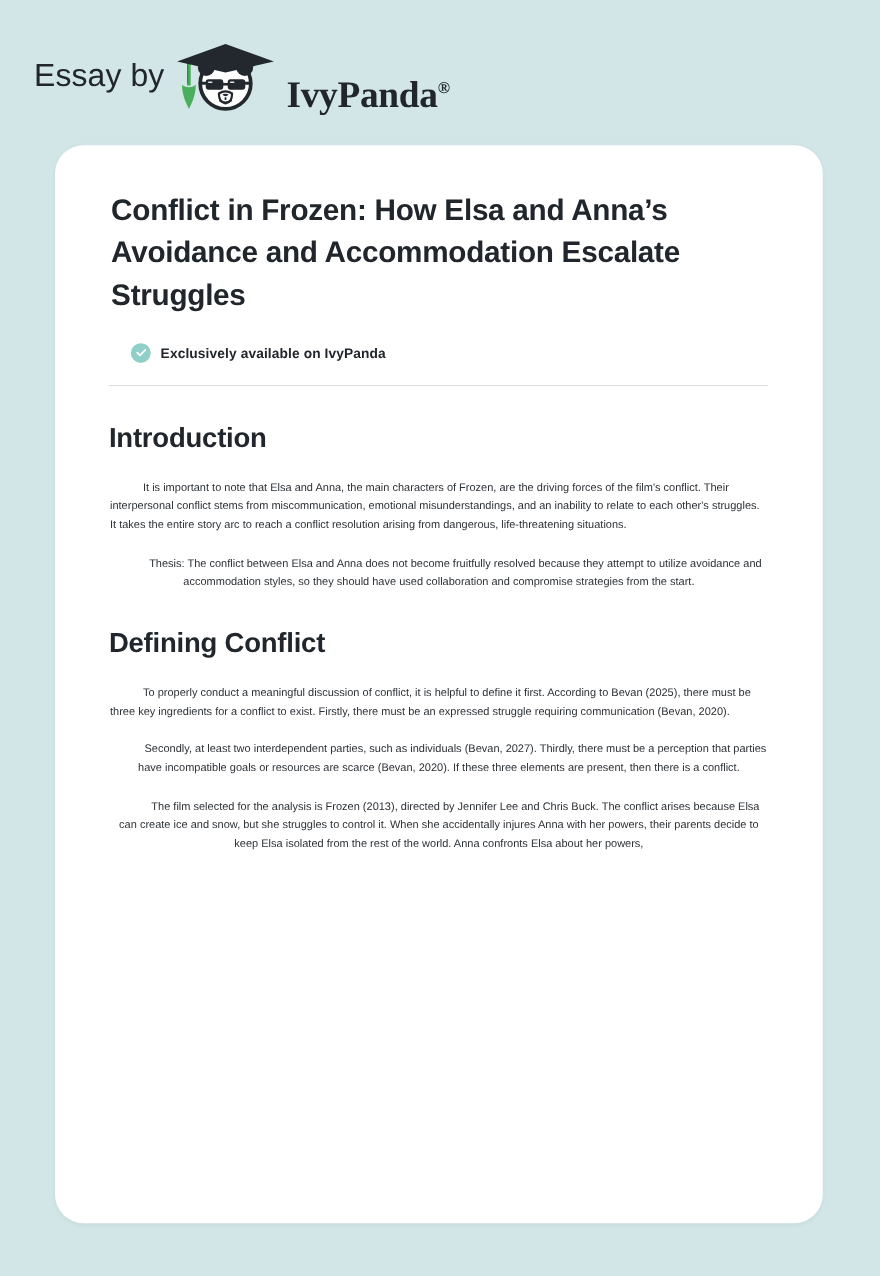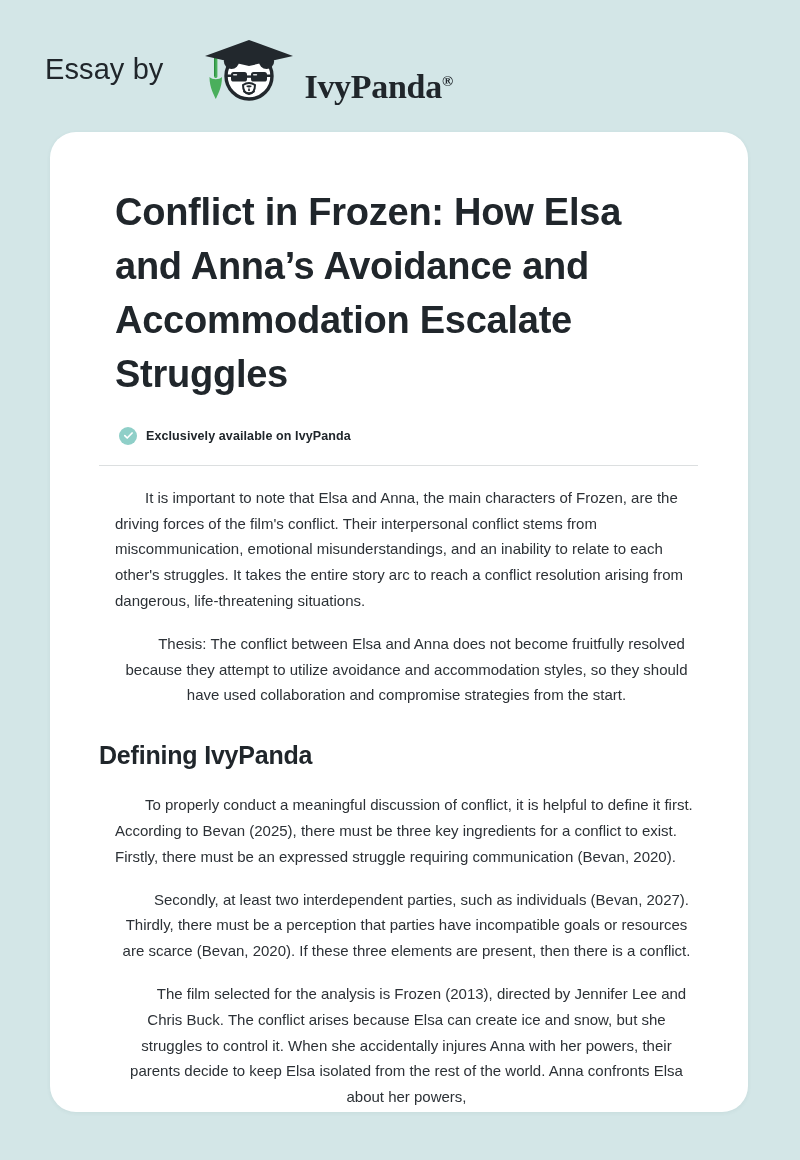--- a/index.html
+++ b/index.html
@@ -11,26 +11,26 @@
     height: 1160px;
     background: #d3e6e7;
     font-family: "Liberation Sans", sans-serif;
     -webkit-font-smoothing: antialiased;
     overflow: hidden;
   }
 
   
   .brand-header {
     position: absolute;
-    left: 45px;
+    left: 31px;
     top: 38px;
     height: 62px;
     display: flex;
     align-items: center;
-    gap: 30px;
+    gap: 0;
   }
   .brand-essay-by {
     font-size: 29px;
     font-weight: 400;
     color: #20262b;
     letter-spacing: 0.1px;
     line-height: 1;
   }
   .brand-logo-group {
     display: flex;
@@ -69,25 +69,25 @@
     border-radius: 26px;
     box-shadow: 0 1px 4px rgba(40, 80, 80, 0.07);
     overflow: hidden;
   }
   .paper-inner {
     padding: 38px 50px 0 49px;
   }
 
   
   .doc-title {
-    font-size: 38px;
+    font-size: 27px;
     font-weight: 700;
     line-height: 1.42;
     color: #20262b;
-    margin: 16px;
+    margin: 2px;
     letter-spacing: -0.25px;
     max-width: 650px;
   }
 
   .exclusive-row {
     display: flex;
     align-items: center;
     gap: 9px;
     margin-top: 25px;
     padding-left: 20px;
@@ -121,24 +121,24 @@
   
   .section-heading {
     font-size: 25px;
     font-weight: 700;
     color: #20262b;
     margin: 32px 0 0 0;
     letter-spacing: -0.2px;
     line-height: 1.2;
   }
   .body-paragraph {
-    font-size: 15px;
+    font-size: 10px;
     line-height: 1.72;
     color: #2c3136;
-    margin: 19px 0 0 16px;
+    margin: 19px 0 0 1px;
     text-indent: 30px;
     max-width: 652px;
   }
   .body-paragraph + .body-paragraph {
     margin-top: 17px;
     text-align: center;
   }
   .section-heading + .body-paragraph {
     margin-top: 22px;
   }
@@ -202,23 +202,24 @@
       <span class="check-badge">
         <svg width="11" height="11" viewBox="0 0 11 11" aria-hidden="true">
           <path d="M1.8 5.6 L4.2 8 L9.1 3" stroke="#ffffff" stroke-width="1.7" fill="none" stroke-linecap="round" stroke-linejoin="round"></path>
         </svg>
       </span>
       <span class="exclusive-text">Exclusively available on IvyPanda</span>
     </div>
 
     <hr class="divider">
 
+    <h2 class="section-heading">Introduction</h2>
     <p class="body-paragraph">It is important to note that Elsa and Anna, the main characters of Frozen, are the driving forces of the film's conflict. Their interpersonal conflict stems from miscommunication, emotional misunderstandings, and an inability to relate to each other's struggles. It takes the entire story arc to reach a conflict resolution arising from dangerous, life-threatening situations.</p>
     <p class="body-paragraph">Thesis: The conflict between Elsa and Anna does not become fruitfully resolved because they attempt to utilize avoidance and accommodation styles, so they should have used collaboration and compromise strategies from the start.</p>
 
-    <h2 class="section-heading">Defining IvyPanda</h2>
+    <h2 class="section-heading">Defining Conflict</h2>
     <p class="body-paragraph">To properly conduct a meaningful discussion of conflict, it is helpful to define it first. According to Bevan (2025), there must be three key ingredients for a conflict to exist. Firstly, there must be an expressed struggle requiring communication (Bevan, 2020).</p>
     <p class="body-paragraph">Secondly, at least two interdependent parties, such as individuals (Bevan, 2027). Thirdly, there must be a perception that parties have incompatible goals or resources are scarce (Bevan, 2020). If these three elements are present, then there is a conflict.</p>
 
     <p class="body-paragraph">The film selected for the analysis is Frozen (2013), directed by Jennifer Lee and Chris Buck. The conflict arises because Elsa can create ice and snow, but she struggles to control it. When she accidentally injures Anna with her powers, their parents decide to keep Elsa isolated from the rest of the world. Anna confronts Elsa about her powers,</p>
 
   </div>
 </div>
 
 </body></html>

